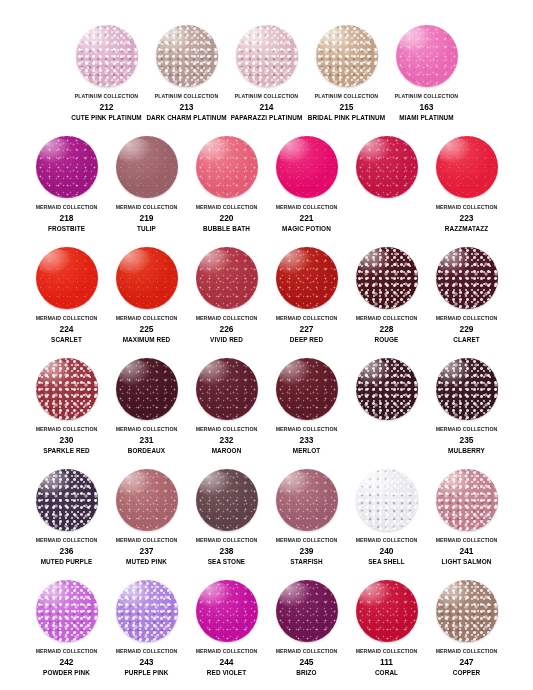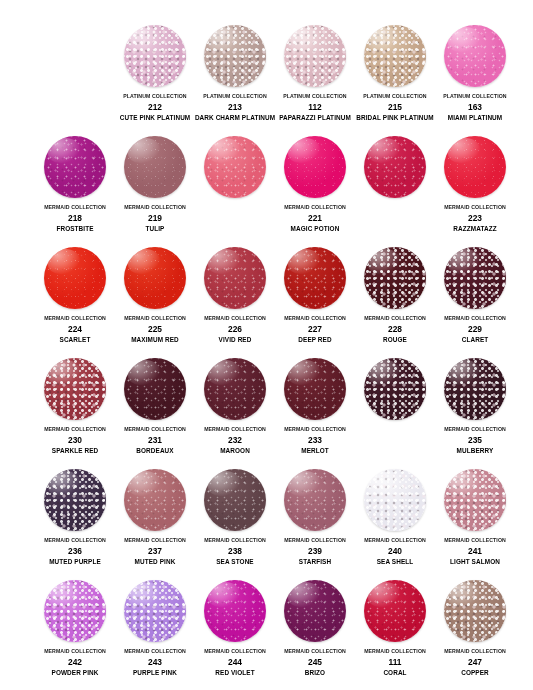--- a/index.html
+++ b/index.html
@@ -18,21 +18,21 @@
     box-sizing: border-box;
     width: 533px;
     height: 690px;
     padding: 20px 18px 8px 18px;
     display: flex;
     flex-direction: column;
   }
   .swatch-row {
     display: flex;
     flex-direction: row;
-    justify-content: flex-end;
+    justify-content: center;
     margin-bottom: 9px;
   }
   .swatch-cell {
     width: 80px;
     display: flex;
     flex-direction: column;
     align-items: center;
   }
   .disc-wrap {
     width: 80px;
@@ -155,21 +155,21 @@
         </div>
       </div>
       <div class="swatch-cell">
         <div class="disc-wrap">
           <div class="disc g-high" style="background: radial-gradient(circle at 34% 26%, rgb(236, 210, 214) 0%, rgb(217, 179, 189) 58%, rgb(217, 179, 189) 100%);">
             <span class="sparkle"></span>
           </div>
         </div>
         <div class="labels">
           <div class="collection">PLATINUM COLLECTION</div>
-          <div class="code">112</div>
+          <div class="code">214</div>
           <div class="name">PAPARAZZI PLATINUM</div>
         </div>
       </div>
       <div class="swatch-cell">
         <div class="disc-wrap">
           <div class="disc g-high" style="background: radial-gradient(circle at 34% 26%, rgb(221, 196, 169) 0%, rgb(194, 162, 135) 58%, rgb(194, 162, 135) 100%);">
             <span class="sparkle"></span>
           </div>
         </div>
         <div class="labels">
@@ -214,20 +214,25 @@
           <div class="collection">MERMAID COLLECTION</div>
           <div class="code">219</div>
           <div class="name">TULIP</div>
         </div>
       </div>
       <div class="swatch-cell">
         <div class="disc-wrap">
           <div class="disc g-med" style="background: radial-gradient(circle at 34% 26%, rgb(239, 127, 144) 0%, rgb(228, 93, 116) 58%, rgb(228, 93, 116) 100%);">
             <span class="sparkle"></span>
           </div>
+        </div>
+        <div class="labels">
+          <div class="collection">MERMAID COLLECTION</div>
+          <div class="code">220</div>
+          <div class="name">BUBBLE BATH</div>
         </div>
       </div>
       <div class="swatch-cell">
         <div class="disc-wrap">
           <div class="disc g-low" style="background: radial-gradient(circle at 34% 26%, rgb(240, 48, 127) 0%, rgb(227, 9, 106) 58%, rgb(227, 9, 106) 100%);">
             <span class="sparkle"></span>
           </div>
         </div>
         <div class="labels">
           <div class="collection">MERMAID COLLECTION</div>

